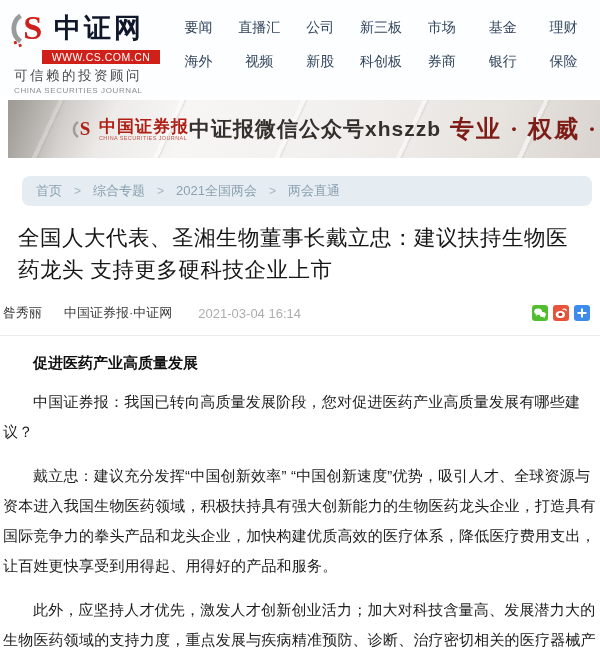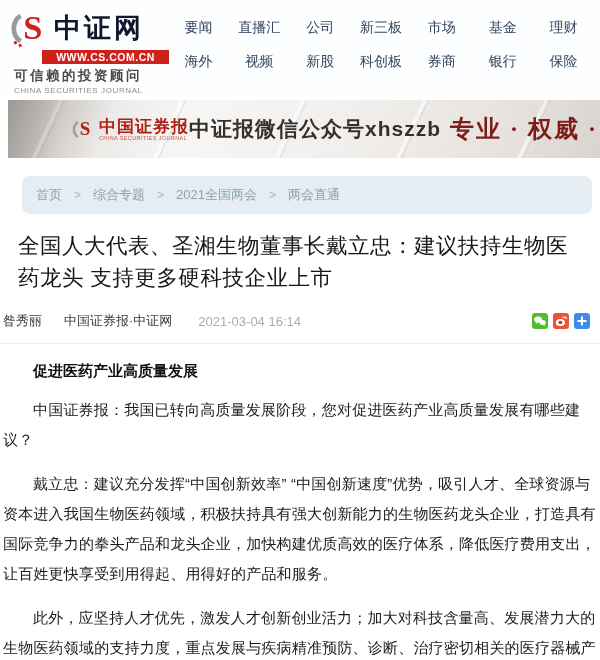--- a/index.html
+++ b/index.html
@@ -8,24 +8,24 @@
     width:600px; height:660px; overflow:hidden;
     font-family:"Liberation Sans", sans-serif;
     color:#1c1c1c;
   }
   
   .header { display:flex; align-items:flex-start; padding:7px 6px 2px 10px; background:#fdfeff; }
   .logo-block { width:152px; flex:none; }
   .logo-top { display:flex; align-items:center; }
   .logo-mark { width:42px; height:42px; flex:none; }
   .site-name { font-size:27px; font-weight:bold; color:#0f172a; letter-spacing:3px; margin-left:2px; }
-  .logo-url { margin:1px 0 0 32px; width:127px; background:#d0201a; color:#fff;
-    font-size:10.5px; font-weight:bold; text-align:center; padding:1px 0; letter-spacing:.5px; }
+  .logo-url { margin:1px 0 0 32px; width:118px; background:#d0201a; color:#fff;
+    font-size:10.5px; font-weight:normal; text-align:center; padding:1px 0; letter-spacing:.5px; }
   .logo-slogan { margin:3px 0 0 4px; font-family:"Liberation Serif", serif; font-size:13.5px;
-    color:#4a4a4a; letter-spacing:2.5px; font-weight:bold; }
+    color:#4a4a4a; letter-spacing:2.5px; font-weight:normal; }
   .logo-caption { margin:1px 0 0 4px; font-size:8px; color:#8d8d8d; letter-spacing:.6px; }
   .nav { flex:1; display:grid; grid-template-columns:repeat(7,1fr); grid-auto-rows:34px;
     align-items:center; justify-items:center; padding:4px 0 0 6px; }
   .nav a { font-size:14px; color:#32455c; text-decoration:none; cursor:pointer; }
   
   .banner { position:relative; margin:3px 0 0 8px; width:592px; height:58px; overflow:hidden;
     background:linear-gradient(104deg,#b3afab 0%,#e7e4e1 10%,#f7f6f5 30%,#f2f0ee 55%,#e7e3df 82%,#d9d4cf 100%); }
   .banner::before { content:""; position:absolute; inset:0;
     background:
       linear-gradient(115deg, rgba(140,135,130,.55) 0%, rgba(140,135,130,0) 18%),
@@ -35,21 +35,21 @@
   .paper-logo { display:flex; align-items:center; flex:none; }
   .paper-mark { width:24px; height:24px; flex:none; }
   .paper-text { margin-left:3px; }
   .paper-name { font-family:"Liberation Serif", serif; font-size:17px; font-weight:bold;
     color:#b01e15; letter-spacing:1px; line-height:17px; }
   .paper-caption { font-size:5.5px; color:#c2554d; letter-spacing:.4px; }
   .banner-wechat { font-size:21px; font-weight:bold; color:#35302c; letter-spacing:1px; }
   .banner-slogan { margin-left:auto; font-family:"Liberation Serif", serif; font-size:24px;
     font-weight:bold; color:#7e1d18; letter-spacing:2px; white-space:nowrap; }
   
-  .breadcrumb { margin:18px 8px 0 22px; height:38px; background:#e5edf2; border-radius:8px;
+  .breadcrumb { margin:18px 8px 0 22px; height:30px; background:#e5edf2; border-radius:8px;
     display:flex; align-items:center; padding:0 14px; font-size:13px; color:#8ba0b1; }
   .breadcrumb a { color:#8ba0b1; text-decoration:none; cursor:pointer; }
   .crumb-sep { margin:0 12px; color:#a5b6c4; font-size:12px; }
   
   .article-title { margin:16px 16px 0 18px; font-size:21.5px; line-height:32px;
     color:#161616; font-weight:500; letter-spacing:.5px; }
   .meta-row { display:flex; align-items:center; margin:18px 10px 0 3px; font-size:13px; }
   .meta-author { color:#3c3c3c; margin-right:22px; }
   .meta-source { color:#3c3c3c; margin-right:26px; }
   .meta-date { color:#adadad; }

